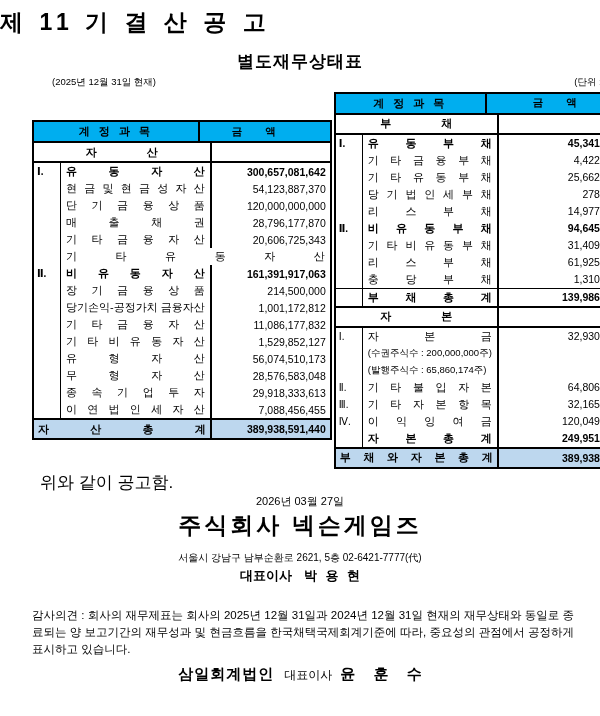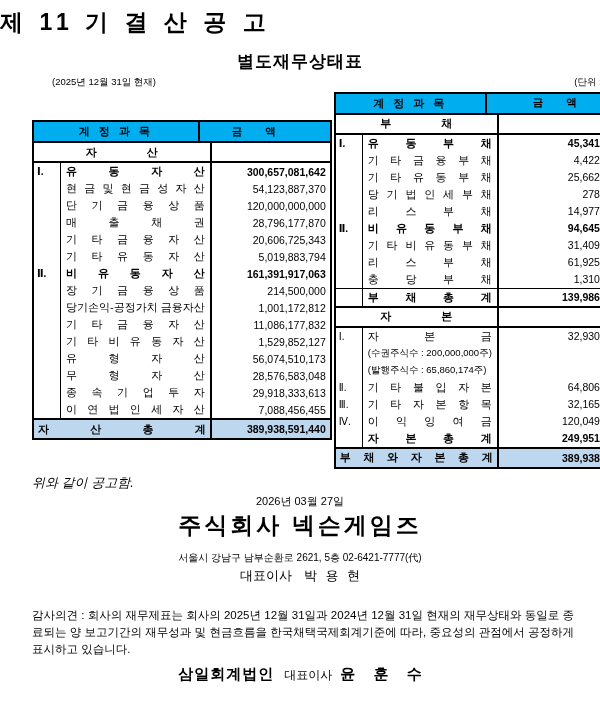--- a/index.html
+++ b/index.html
@@ -23,25 +23,25 @@
   .c-name{flex:1;display:flex;align-items:center;padding:0 5px;font-size:11px;overflow:hidden;white-space:nowrap;}
   .c-name.small{font-size:9.5px;letter-spacing:0;}
   .c-merge{flex:1;display:flex;align-items:center;justify-content:center;padding:0 4px;font-size:11px;}
   .c-amt{width:110px;flex-shrink:0;border-left:2px solid var(--bd,#000);display:flex;align-items:center;justify-content:flex-end;padding:0 4px;font-size:10.5px;}
   .bs-t.right .c-amt{width:138px;}
   .row.hdr .c-merge{letter-spacing:3px;}
   .row.hdr .c-amt{justify-content:center;letter-spacing:10px;padding-right:16px;}
   .spf{flex:1;display:flex;justify-content:space-between;}
   .spc{width:72px;display:flex;justify-content:space-between;}
   
-  .notice{margin:4px 0 0 32px;font-size:13px;line-height:15px;font-style:italic;}
+  .notice{margin:4px 0 0 40px;font-size:17px;line-height:15px;}
   .date{margin-top:4px;text-align:center;font-size:11px;line-height:14px;}
   .company{margin-top:3px;text-align:center;font-size:23px;font-weight:bold;letter-spacing:3px;line-height:28px;}
   .address{margin-top:12px;text-align:center;font-size:10px;line-height:13px;}
-  .ceo{margin-top:3px;text-align:center;font-size:13px;font-weight:normal;}
+  .ceo{margin-top:3px;text-align:center;font-size:13px;font-weight:bold;}
   .ceo .name{margin-left:12px;word-spacing:5px;}
   .audit{width:542px;margin:22px 0 0 32px;font-size:11.5px;line-height:17px;text-align:justify;}
   .auditor{margin-top:7px;text-align:center;}
   .auditor .firm{font-size:15px;font-weight:bold;letter-spacing:1px;}
   .auditor .atitle{font-size:12px;margin:0 8px 0 10px;}
   .auditor .aname{font-size:15px;font-weight:bold;word-spacing:14px;}
 </style>
 </head>
 <body>
 
@@ -142,21 +142,20 @@
             <div class="c-name">
               <span class="spf">
                 <span>기</span>
                 <span>타</span>
                 <span>유</span>
                 <span>동</span>
                 <span>자</span>
                 <span>산</span>
               </span>
             </div>
-            <div class="c-amt">5,019,883,794</div>
           </div>
           <div class="row blank">
             <div class="c-num"></div>
             <div class="c-name"></div>
             <div class="c-amt"></div>
           </div>
           <div class="row item bold">
             <div class="c-num">Ⅱ.</div>
             <div class="c-name">
               <span class="spf">

